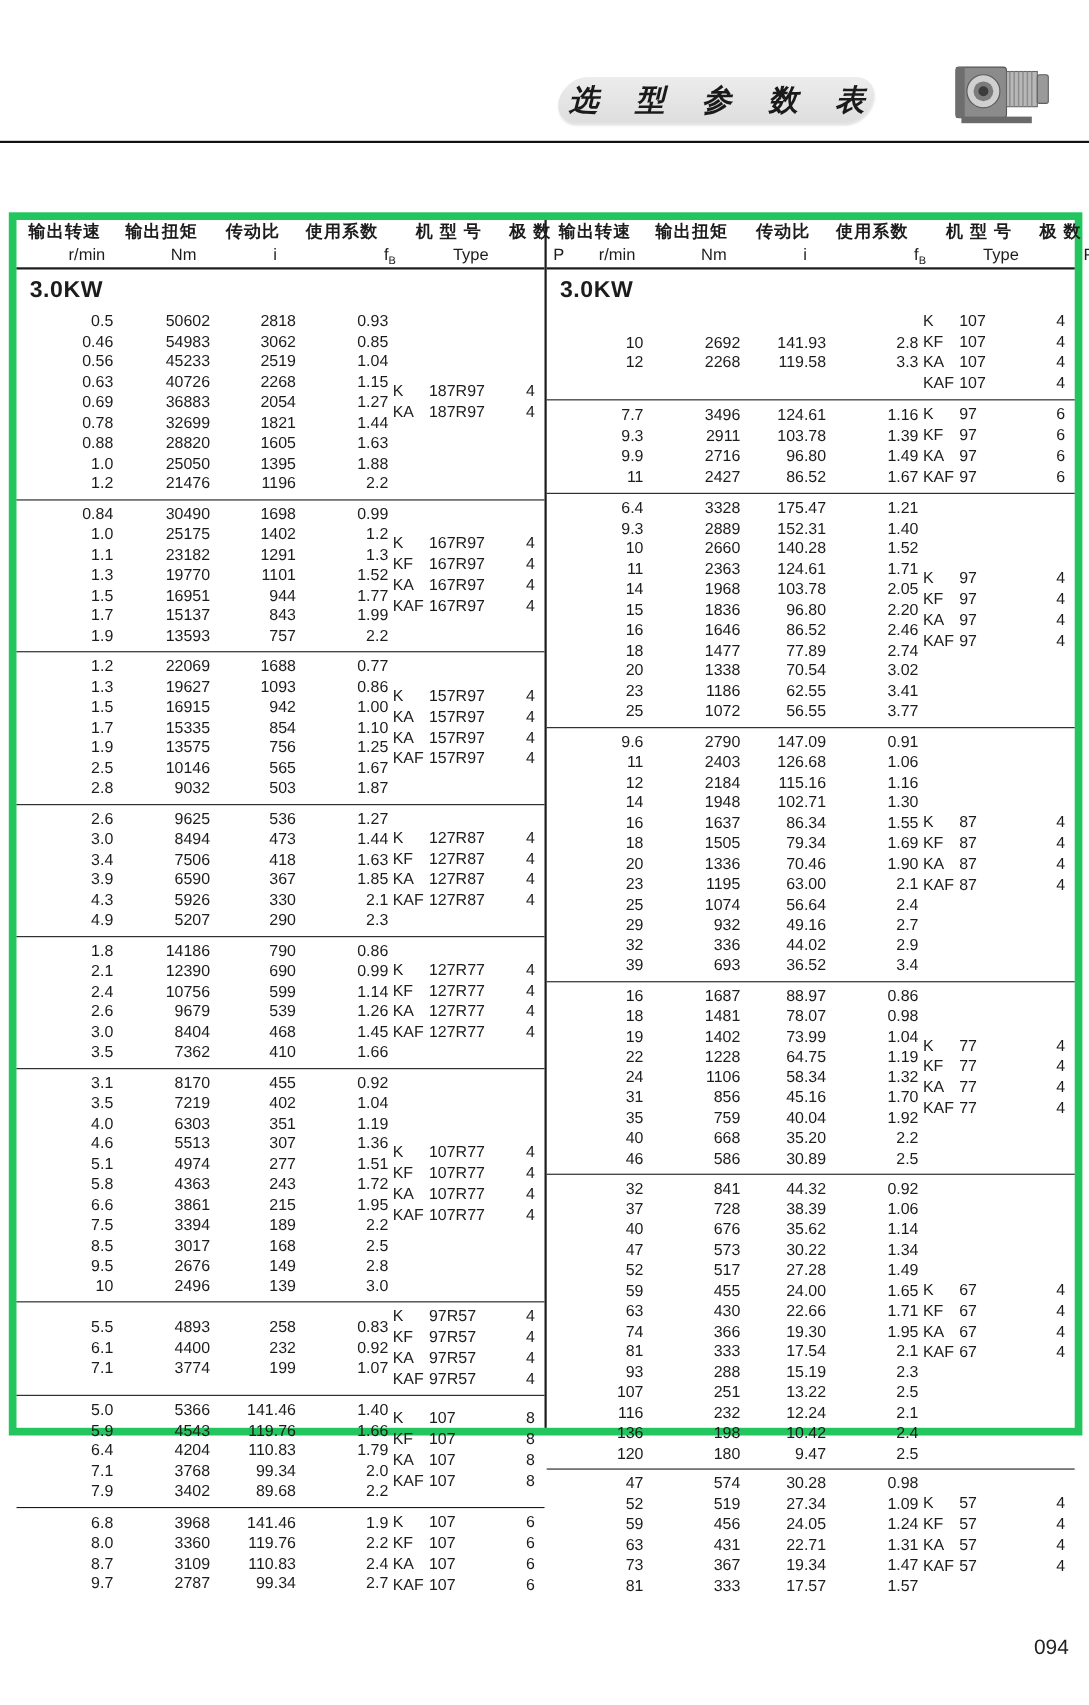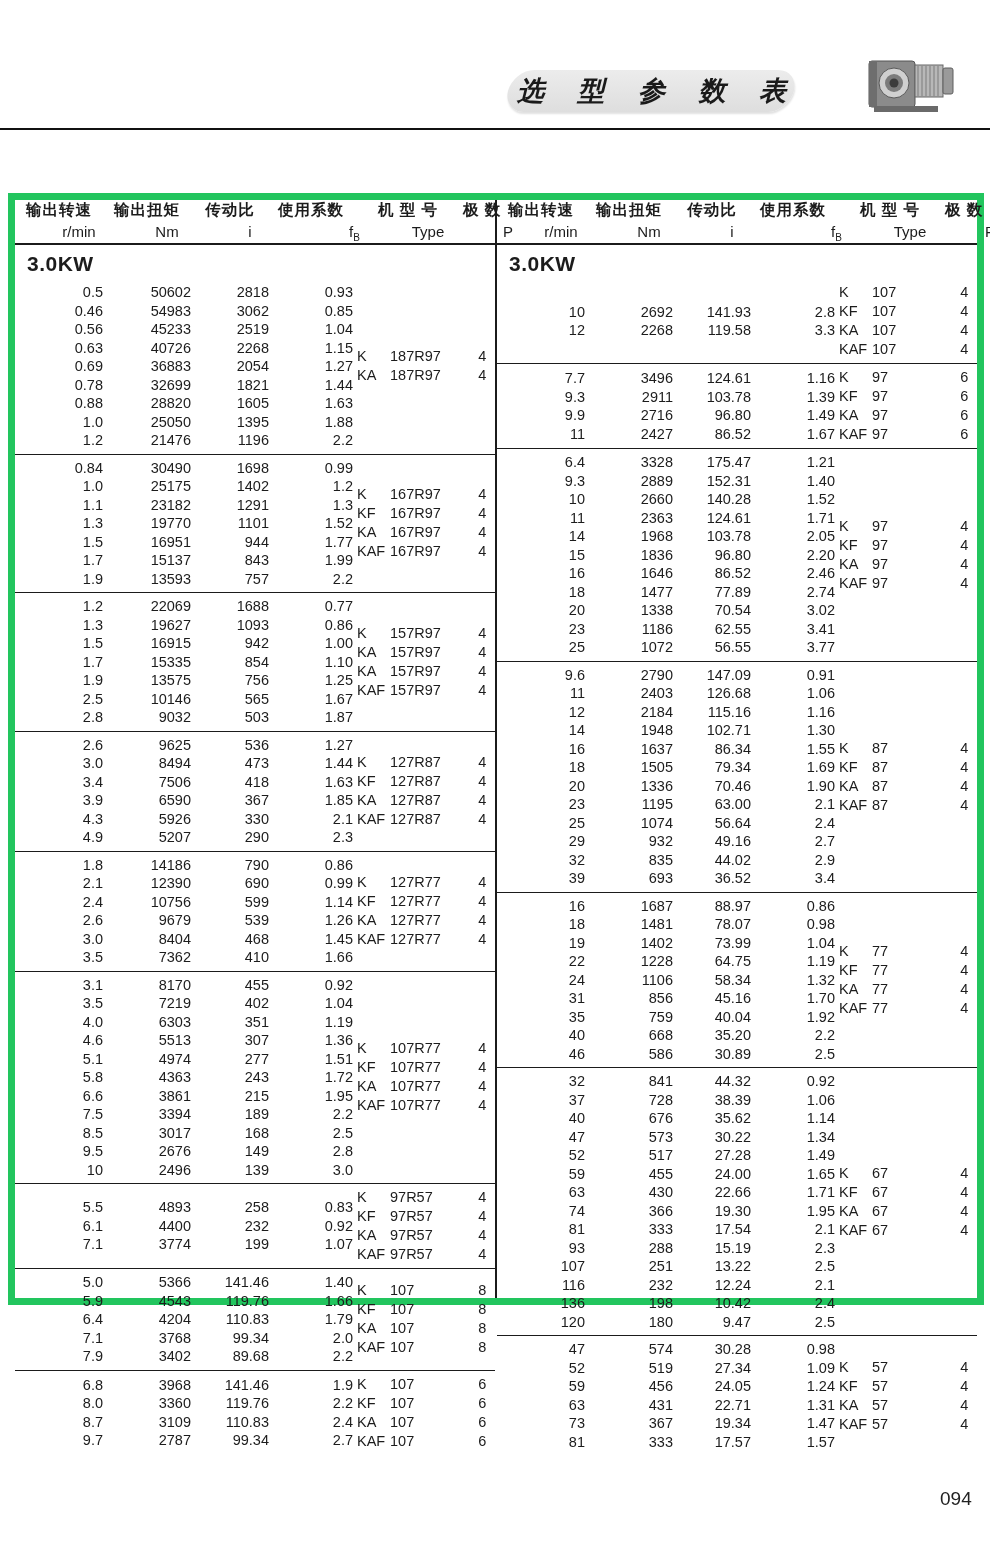--- a/index.html
+++ b/index.html
@@ -898,21 +898,21 @@
                 <span class="cell c3">2.4</span>
               </div>
               <div class="drow">
                 <span class="cell c0">29</span>
                 <span class="cell c1">932</span>
                 <span class="cell c2">49.16</span>
                 <span class="cell c3">2.7</span>
               </div>
               <div class="drow">
                 <span class="cell c0">32</span>
-                <span class="cell c1">835</span>
+                <span class="cell c1">336</span>
                 <span class="cell c2">44.02</span>
                 <span class="cell c3">2.9</span>
               </div>
               <div class="drow">
                 <span class="cell c0">39</span>
                 <span class="cell c1">693</span>
                 <span class="cell c2">36.52</span>
                 <span class="cell c3">3.4</span>
               </div>
             </div>

